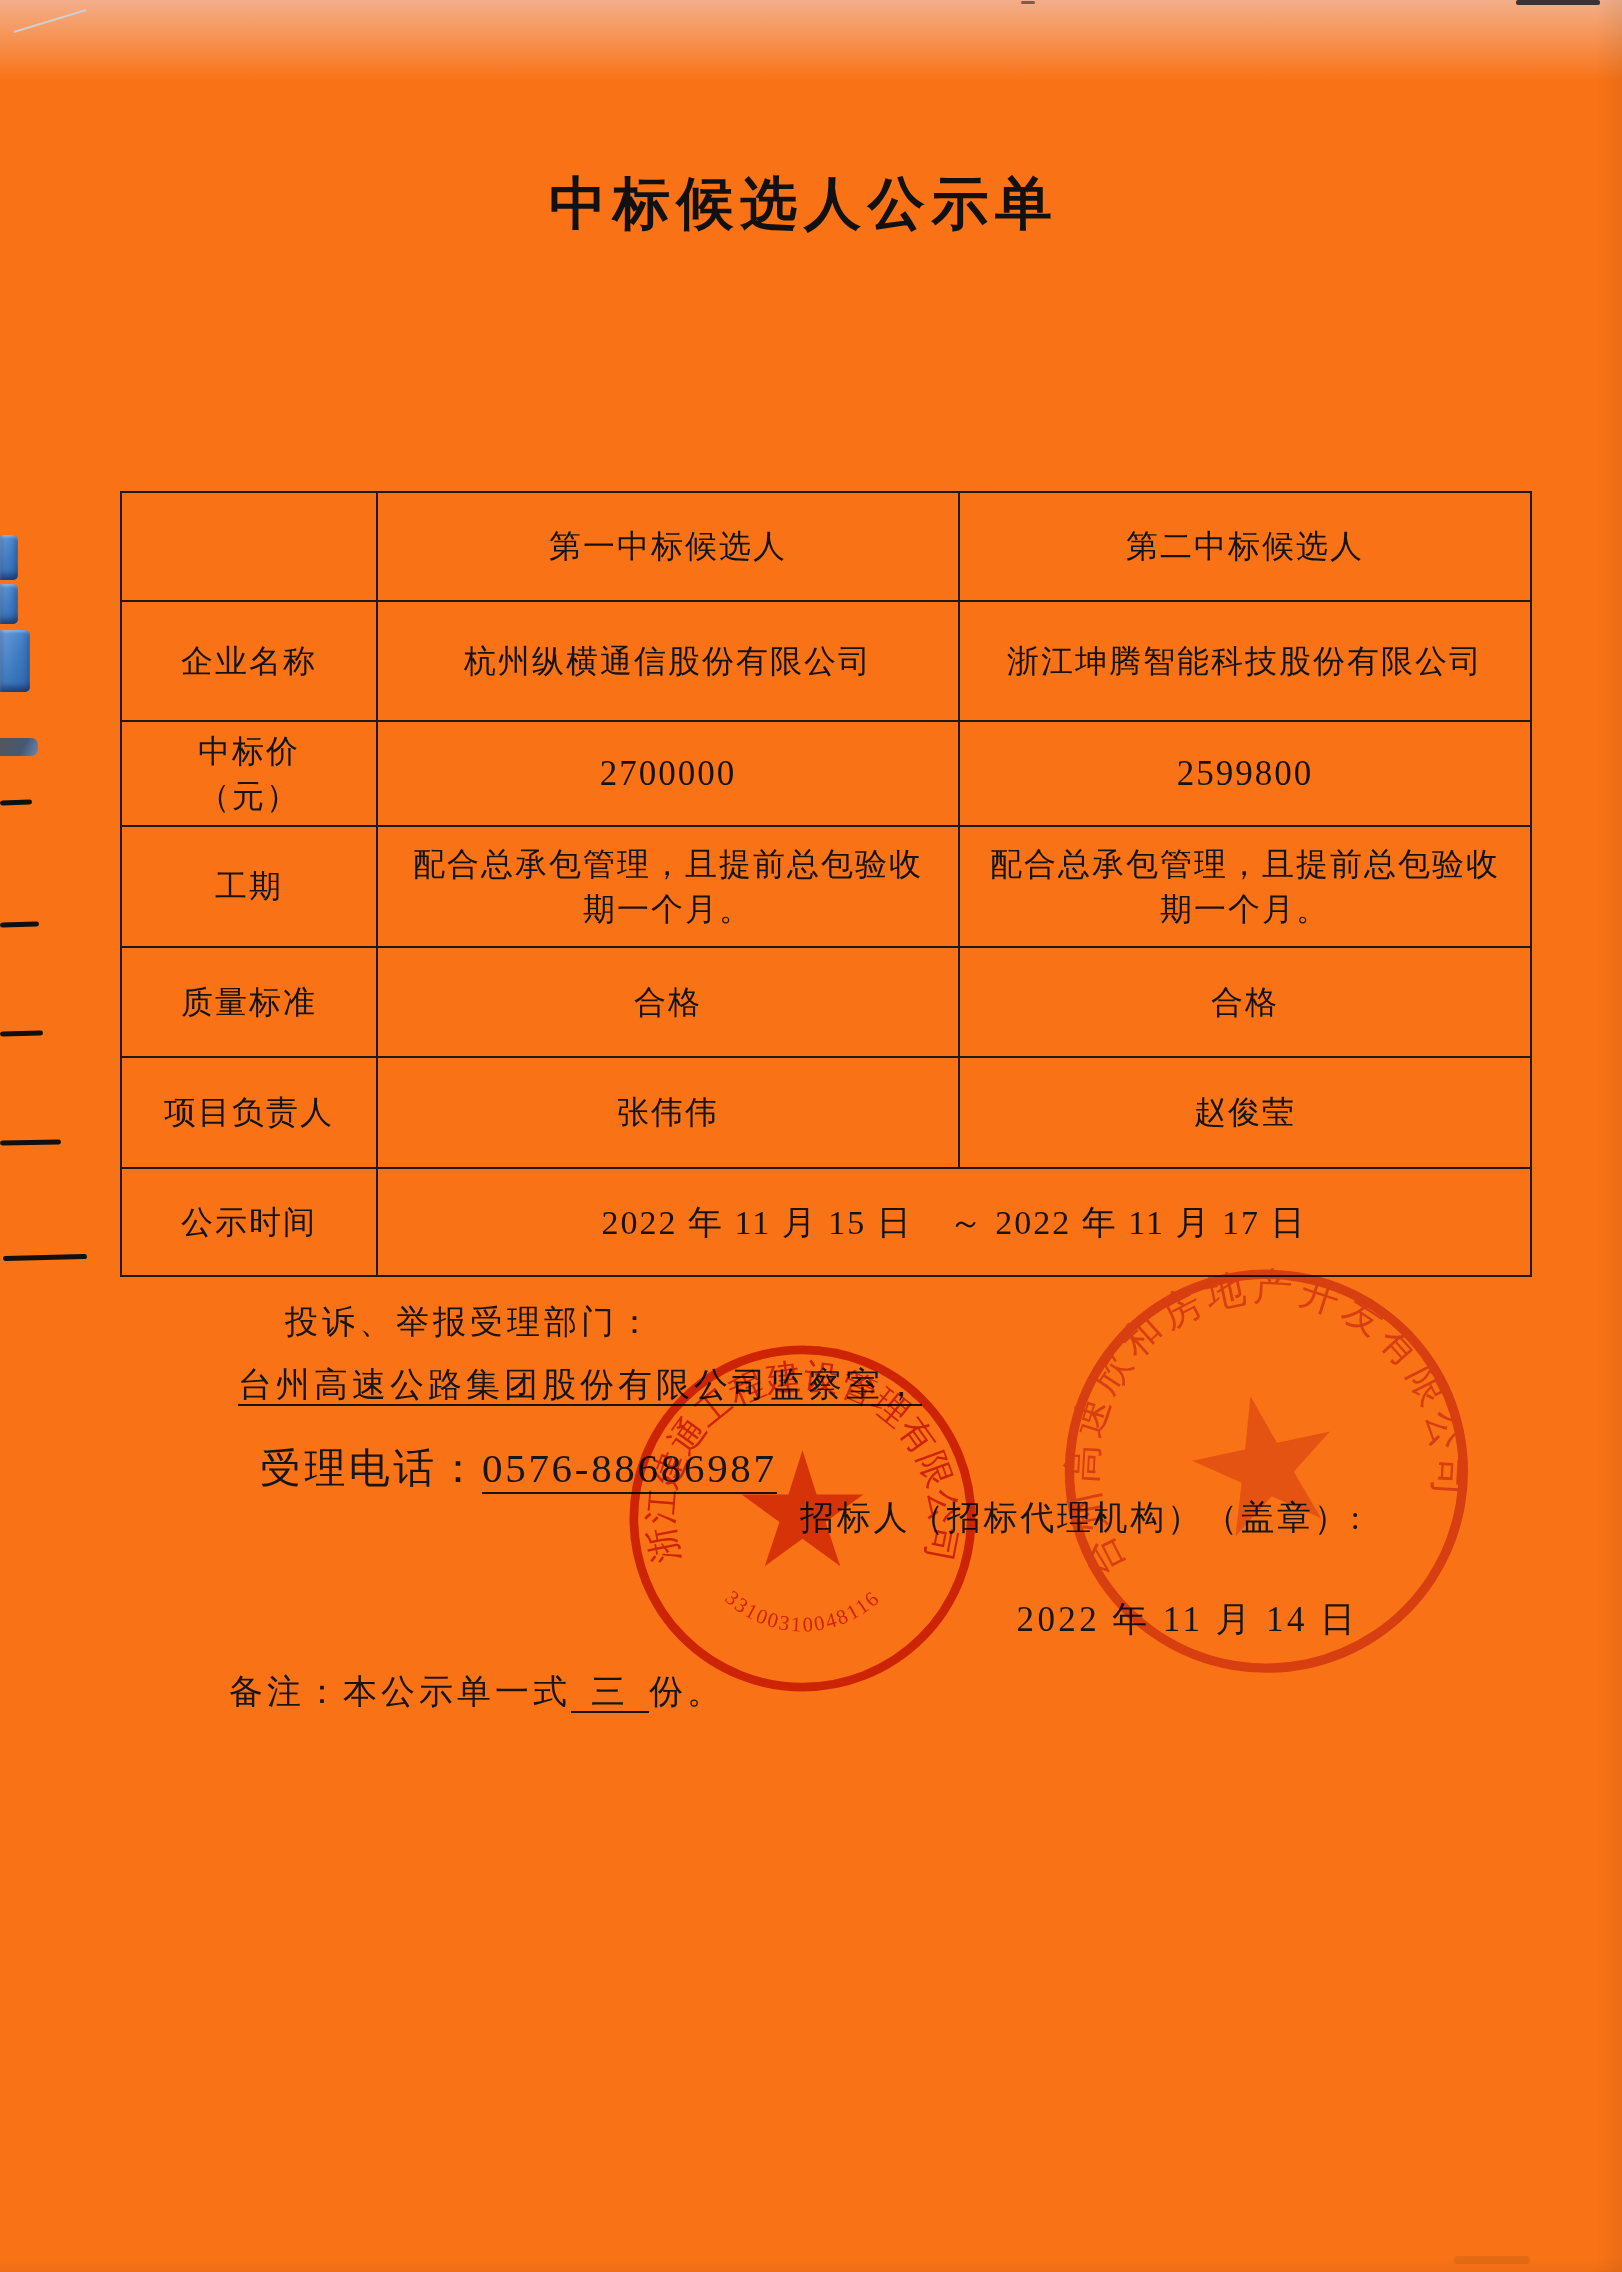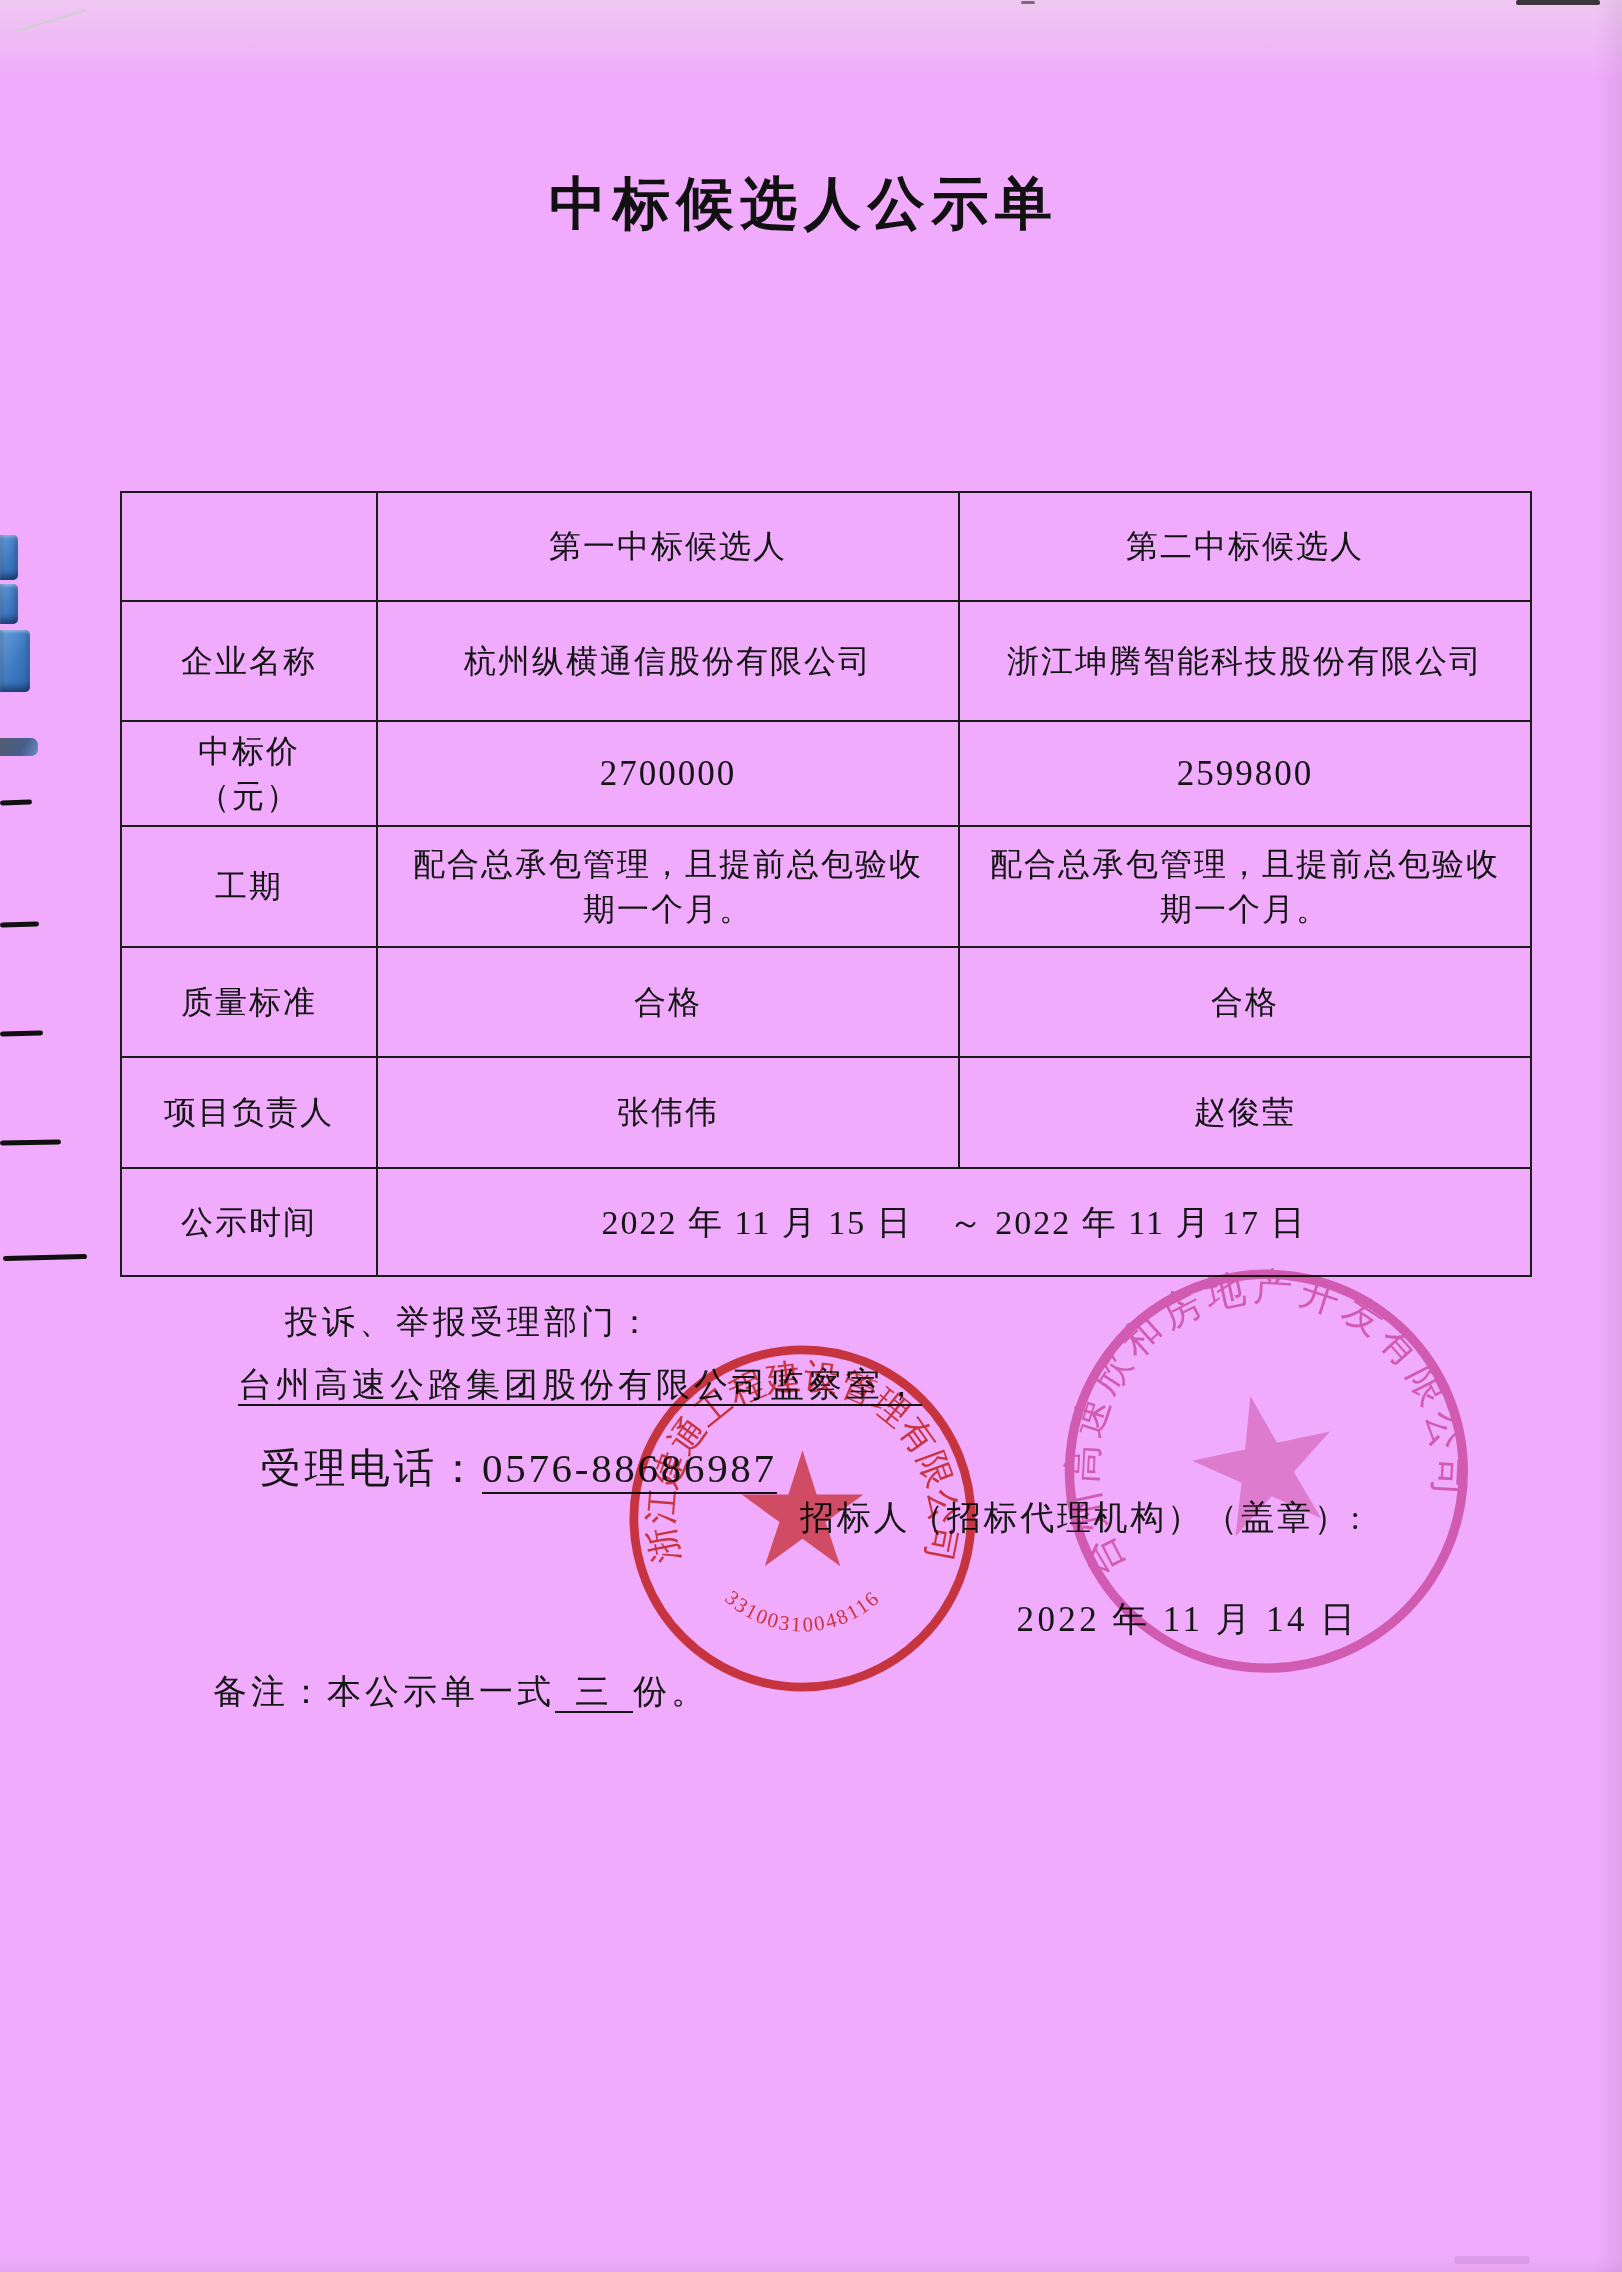--- a/index.html
+++ b/index.html
@@ -1,17 +1,17 @@
 <!DOCTYPE html>
 <html style="font-size:10.8px"><head>
 <meta charset="utf-8">
 <style>
   html,body{margin:0;padding:0;background:#9a9a9a;}
   #page{
-    position:relative;width:1622px;height:2273px;background:#f0abfc;overflow:hidden;
+    position:relative;width:1622px;height:2273px;background:#f97316;overflow:hidden;
     font-family:"Liberation Serif","DejaVu Serif",serif;color:#161616;
   }
   
   .top-tint{position:absolute;left:0;top:0;width:1622px;height:81px;
     background:linear-gradient(to bottom,rgba(238,224,233,.55),rgba(238,224,233,0));}
   .edge-right{position:absolute;right:0;top:0;width:27px;height:2273px;
     background:linear-gradient(to right,rgba(0,0,0,0),rgba(0,0,0,.06));}
   .edge-bottom{position:absolute;left:0;bottom:0;width:1622px;height:15px;
     background:linear-gradient(to top,rgba(0,0,0,.05),rgba(0,0,0,0));}
   .sliver{position:absolute;background:#1c1c1c;border-radius:2px;}
@@ -58,21 +58,21 @@
   .period{line-height:50px;letter-spacing:1.3px;}
   .pub-val{font-size:34px;letter-spacing:1.3px;}
   
   .abs{position:absolute;white-space:nowrap;}
   .complaint-heading{left:285px;top:1300px;font-size:33px;letter-spacing:4px;}
   .complaint-org{left:238px;top:1362px;font-size:34px;letter-spacing:4px;}
   .phone-line{left:260px;top:1441px;font-size:41px;letter-spacing:3.4px;}
   .phone-num{letter-spacing:2.7px;}
   .bidder-line{left:800px;top:1495px;font-size:34px;letter-spacing:2.7px;}
   .date-line{left:992px;top:1596px;width:391px;text-align:center;font-size:35px;letter-spacing:3.4px;}
-  .note-line{left:213px;top:1669px;font-size:34px;letter-spacing:4px;}
+  .note-line{left:229px;top:1669px;font-size:34px;letter-spacing:4px;}
   .note-count{padding:0 20px 1.3px 20px;}
   
   .seal{position:absolute;mix-blend-mode:multiply;}
   .seal-left{left:617px;top:1335px;width:371px;height:371px;opacity:.9;}
   .seal-right{left:1045px;top:1254px;width:445px;height:445px;opacity:.72;transform:rotate(-12deg);}
   .seal text{font-family:"Liberation Serif","DejaVu Serif",serif;}
 </style>
 </head>
 <body>
 

